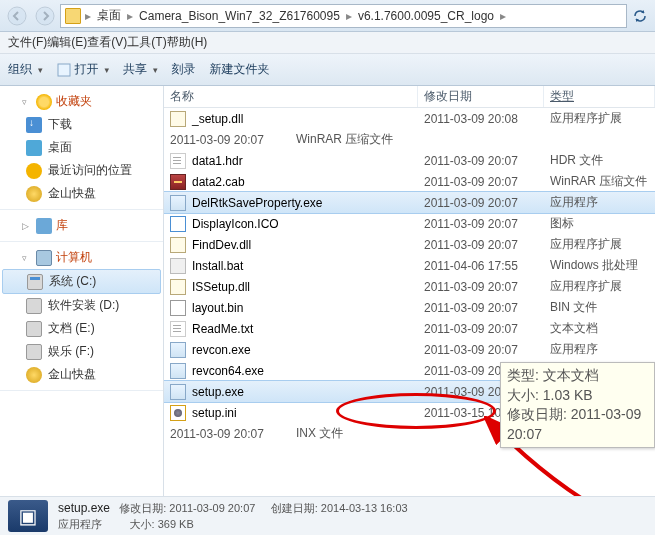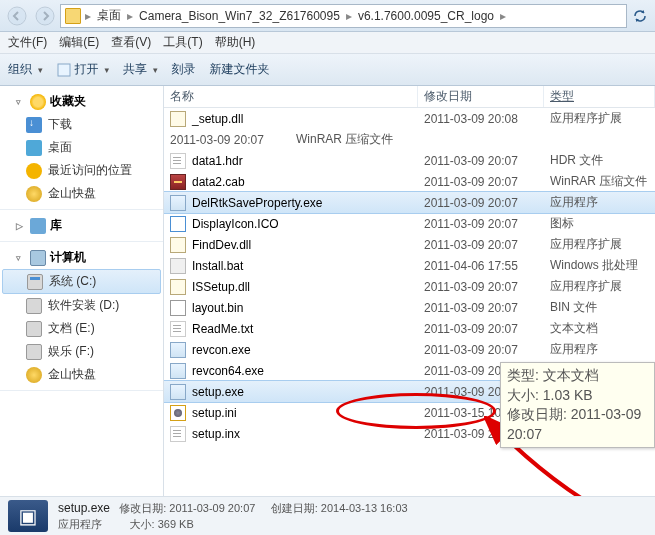--- a/index.html
+++ b/index.html
@@ -9,33 +9,33 @@
 .navbar { height: 32px; background: linear-gradient(#e8f0f8, #d9e6f2); display: flex; align-items: center; border-bottom: 1px solid #b8c8d8; padding: 2px 4px; gap: 2px; }
 .nav-btn { width: 26px; height: 26px; border-radius: 3px; display: flex; align-items: center; justify-content: center; color: #5a7fa8; }
 .nav-btn.disabled { opacity: 0.5; }
 .breadcrumb { flex: 1; height: 24px; background: #fff; border: 1px solid #a8b8c8; display: flex; align-items: center; padding: 0 4px; gap: 2px; overflow: hidden; }
 .bc-icon { width: 16px; height: 16px; background: #f7d774; border: 1px solid #d4a017; border-radius: 1px; }
 .bc-item { padding: 0 2px; white-space: nowrap; color: #333; }
 .bc-sep { color: #888; padding: 0 2px; }
 .nav-refresh { width: 22px; height: 22px; display: flex; align-items: center; justify-content: center; color: #2a5a8a; }
 
 
-.menubar { height: 22px; background: #f0f4f8; display: flex; align-items: center; padding: 0 8px; gap: 12px; border-bottom: 1px solid #d8e0e8; }
+.menubar { height: 22px; background: #f0f4f8; display: flex; align-items: center; padding: 0 8px; border-bottom: 1px solid #d8e0e8; }
 .menu-item { color: #333; }
 
 
 .toolbar { height: 32px; background: linear-gradient(#eef4fa, #dde8f2); display: flex; align-items: center; padding: 0 8px; gap: 14px; border-bottom: 1px solid #b8c8d8; }
 .tool-item { color: #1a3a5a; display: flex; align-items: center; gap: 4px; }
 .tool-drop::after { content: "▾"; font-size: 9px; margin-left: 2px; color: #555; }
 
 
 .main { display: flex; height: 410px; }
 .sidebar { width: 164px; background: #fff; border-right: 1px solid #d8e0e8; overflow-y: auto; }
 .side-section { padding: 4px 0; border-bottom: 1px solid #e8eef4; }
-.side-head { display: flex; align-items: center; gap: 4px; padding: 3px 16px; color: #000000; font-weight: bold; }
+.side-head { display: flex; align-items: center; gap: 4px; padding: 3px 22px; color: #c2410c; font-weight: normal; }
 .side-head::before { content: "▷"; font-size: 9px; color: #888; width: 10px; }
 .side-head.open::before { content: "▿"; }
 .side-item { display: flex; align-items: center; gap: 6px; padding: 3px 6px 3px 26px; color: #333; }
 .side-item.selected { background: linear-gradient(#e4f0fb, #cfe5f8); border: 1px solid #a8cdef; border-radius: 2px; margin: 0 2px; padding-left: 24px; }
 .si-icon { width: 16px; height: 16px; flex-shrink: 0; }
 .star { background: radial-gradient(circle, #ffd966 40%, #f4b400 70%); border-radius: 50%; }
 .dl { background: #4a8fd4; border-radius: 2px; position: relative; }
 .dl::after { content: "↓"; position: absolute; color: #fff; font-size: 10px; left: 3px; top: 0; }
 .desk { background: #4fa8d8; border-radius: 2px; }
 .clock { background: #f4b400; border-radius: 50%; }
@@ -314,24 +314,20 @@
         </div>
         <div class="fl-row">
           <div class="fl-name">
             <span class="fi ini"></span>
             <span>setup.ini</span>
           </div>
           <div class="fl-date">2011-03-15 10:24</div>
           <div class="fl-type">配置设置</div>
         </div>
         <div class="fl-row">
-          <div class="fl-name">
-            <span class="fi txt"></span>
-            <span>setup.inx</span>
-          </div>
           <div class="fl-date">2011-03-09 20:07</div>
           <div class="fl-type">INX 文件</div>
         </div>
       </div>
 
     <div class="tooltip">
       <div>类型: 文本文档</div>
       <div>大小: 1.03 KB</div>
       <div>修改日期: 2011-03-09 20:07</div>
     </div>

